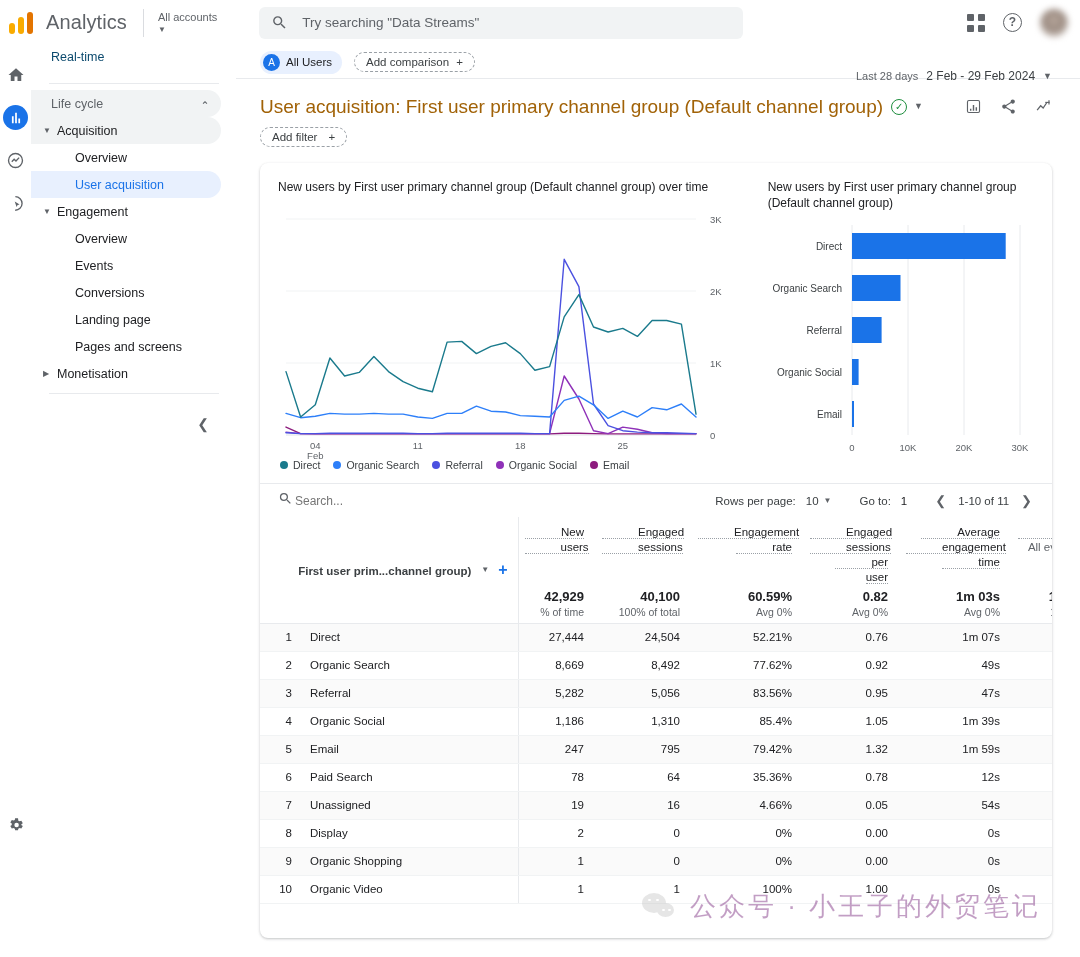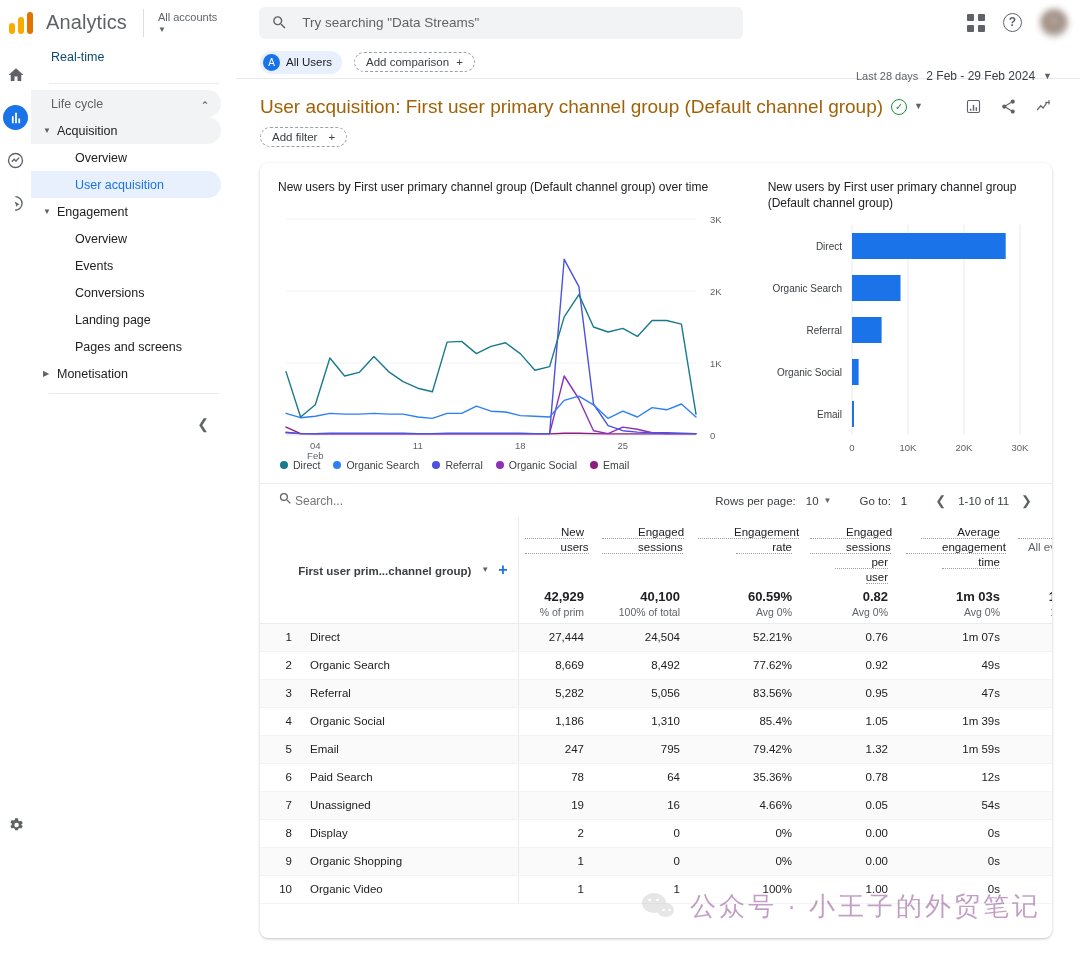--- a/index.html
+++ b/index.html
@@ -547,21 +547,21 @@
           </th>
           <th class="m-head">
             <div><span class="u">Eve</span></div>
             <div><span class="sub">All ev</span></div>
           </th>
         </tr>
         <tr class="tot-row">
           <td class="dimcell" colspan="2"></td>
           <td>
             <div class="tot-v">42,929</div>
-            <div class="tot-s">% of prim</div>
+            <div class="tot-s">% of time</div>
           </td>
           <td>
             <div class="tot-v">40,100</div>
             <div class="tot-s">100% of total</div>
           </td>
           <td>
             <div class="tot-v">60.59%</div>
             <div class="tot-s">Avg 0%</div>
           </td>
           <td>

